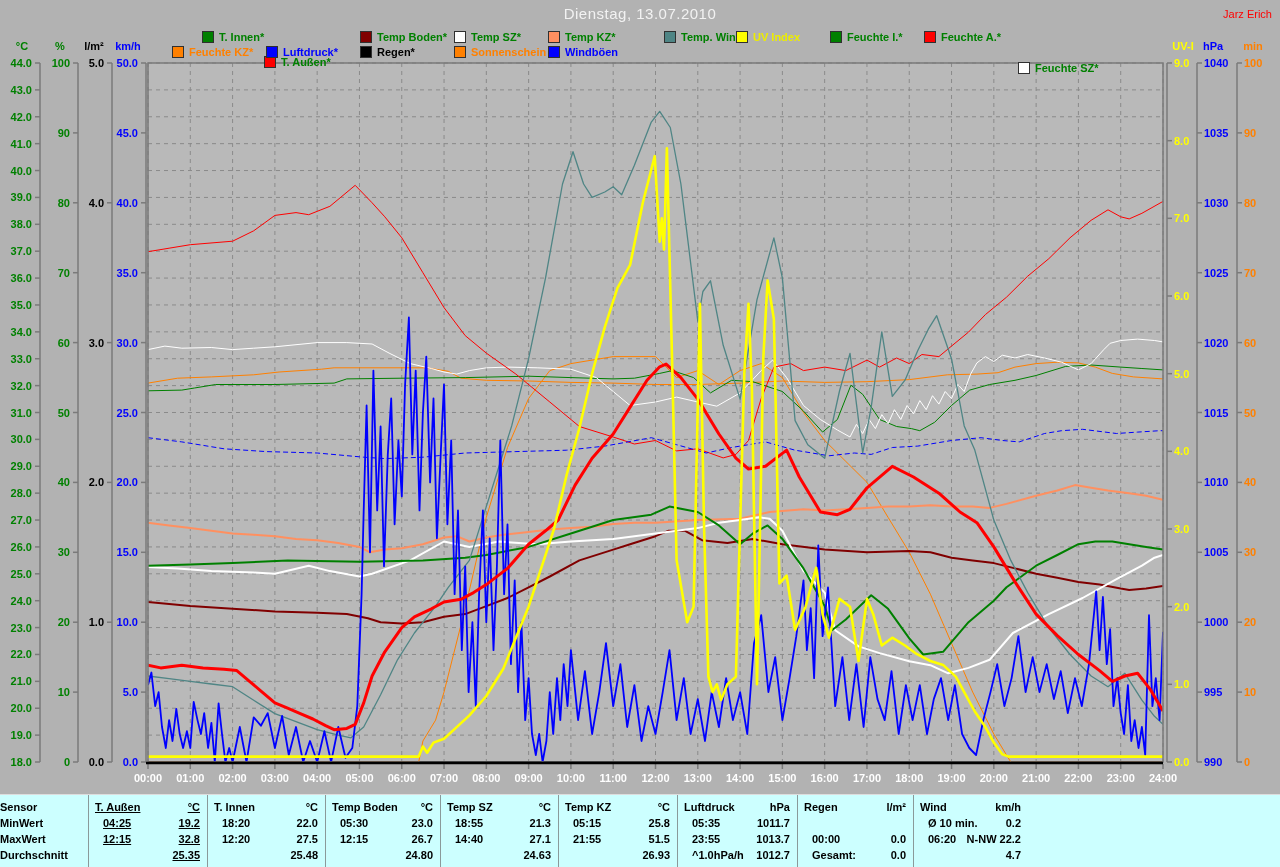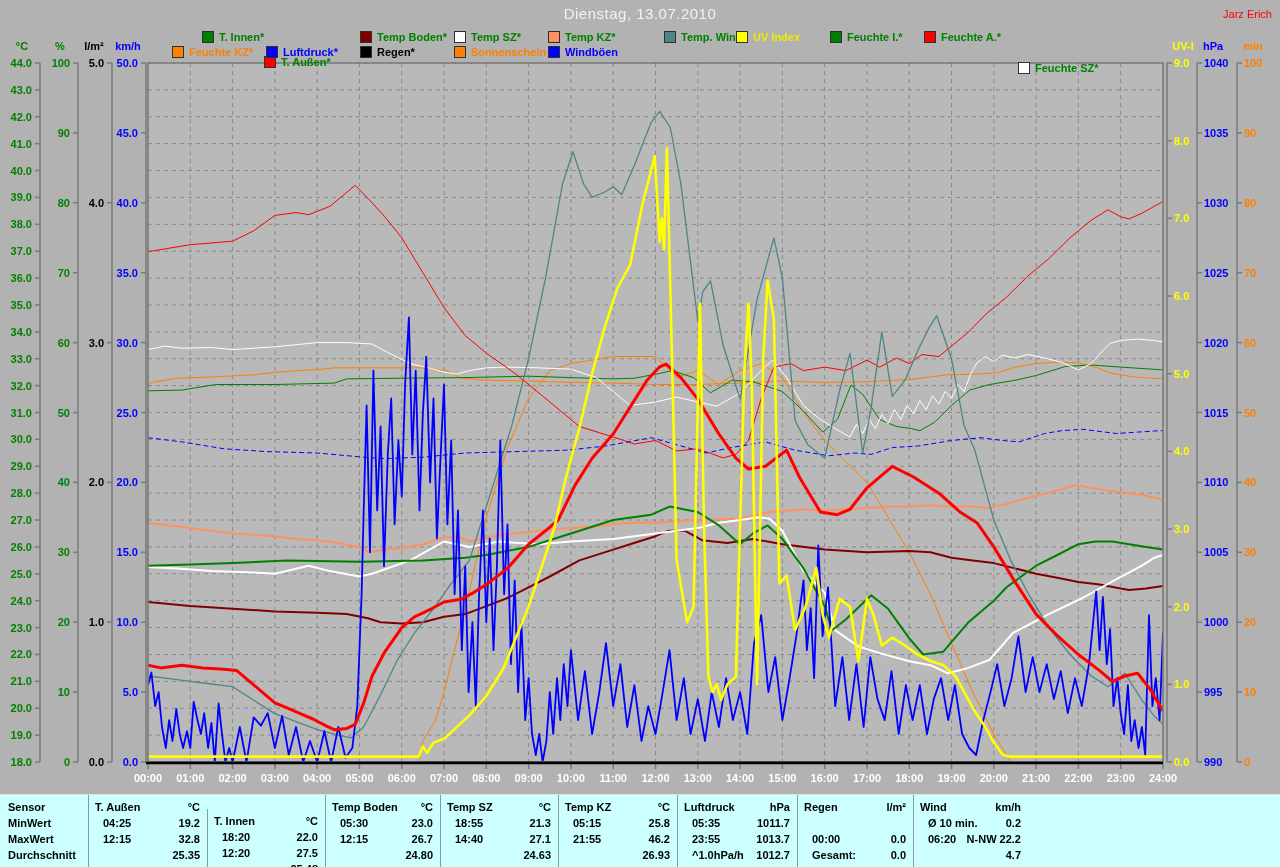--- a/index.html
+++ b/index.html
@@ -12,21 +12,21 @@
   .lbl{font-size:11px;font-weight:bold;white-space:nowrap}
   .unit-header{position:absolute;font-size:11px;font-weight:bold;transform:translateX(-50%);white-space:nowrap}
   .svgtick{font:bold 11px "Liberation Sans",sans-serif}
   #stat-table{position:absolute;left:0;top:794px;width:1280px;height:73px;background:#ccffff;display:flex;font-size:11px;font-weight:bold;color:#000;border-top:1px solid #dddddd;box-sizing:border-box}
   .tcol{box-sizing:border-box;padding-top:4px}
   .tcol.divided{border-left:1px solid #8a9a9a}
   .trow{height:16px;display:flex;align-items:center}
   .trow .t{padding-left:14px;white-space:nowrap}
   .trow.hdr .t{padding-left:6px}
   .trow .v{margin-left:auto;padding-right:7px;white-space:nowrap}
-  .rowlab{padding-left:8px}
+  .rowlab{}
 </style>
 </head>
 <body>
 
 <svg id="chart-svg" width="1280" height="795" viewBox="0 0 1280 795">
     <rect x="148" y="63" width="1015" height="699" fill="#b9b9b9"></rect>
     <g stroke="#8a8a8a" stroke-width="1" stroke-dasharray="4,4">
       <line x1="148" y1="63" x2="148" y2="762"></line>
       <line x1="190.29166666666666" y1="63" x2="190.29166666666666" y2="762"></line>
       <line x1="232.58333333333331" y1="63" x2="232.58333333333331" y2="762"></line>
@@ -426,39 +426,39 @@
     <div class="unit-header" style="left: 1213px; top: 40px; color: rgb(0, 0, 255);">hPa</div>
     <div class="unit-header" style="left: 1253px; top: 40px; color: rgb(255, 128, 0);">min</div>
   </div>
 <div id="stat-table">
     <div class="tcol" style="width: 88px;">
       <div class="trow rowlab">Sensor</div>
       <div class="trow rowlab">MinWert</div>
       <div class="trow rowlab">MaxWert</div>
       <div class="trow rowlab">Durchschnitt</div>
     </div>
-    <div class="tcol divided" style="width: 119px;">
+    <div class="tcol divided" style="width: 119px; text-decoration: underline;">
       <div class="trow hdr">
         <span class="t">T. Außen</span>
         <span class="v">°C</span>
       </div>
       <div class="trow">
         <span class="t">04:25</span>
         <span class="v">19.2</span>
       </div>
       <div class="trow">
         <span class="t">12:15</span>
         <span class="v">32.8</span>
       </div>
       <div class="trow">
         <span class="t"></span>
         <span class="v">25.35</span>
       </div>
     </div>
-    <div class="tcol divided" style="width: 118px; margin-top: 14px;">
+    <div class="tcol divided" style="width: 118px;">
       <div class="trow hdr">
         <span class="t">T. Innen</span>
         <span class="v">°C</span>
       </div>
       <div class="trow">
         <span class="t">18:20</span>
         <span class="v">22.0</span>
       </div>
       <div class="trow">
         <span class="t">12:20</span>
@@ -509,21 +509,21 @@
       <div class="trow hdr">
         <span class="t">Temp KZ</span>
         <span class="v">°C</span>
       </div>
       <div class="trow">
         <span class="t">05:15</span>
         <span class="v">25.8</span>
       </div>
       <div class="trow">
         <span class="t">21:55</span>
-        <span class="v">46.2</span>
+        <span class="v">51.5</span>
       </div>
       <div class="trow">
         <span class="t"></span>
         <span class="v">26.93</span>
       </div>
     </div>
     <div class="tcol divided" style="width: 120px;">
       <div class="trow hdr">
         <span class="t">Luftdruck</span>
         <span class="v">hPa</span>

